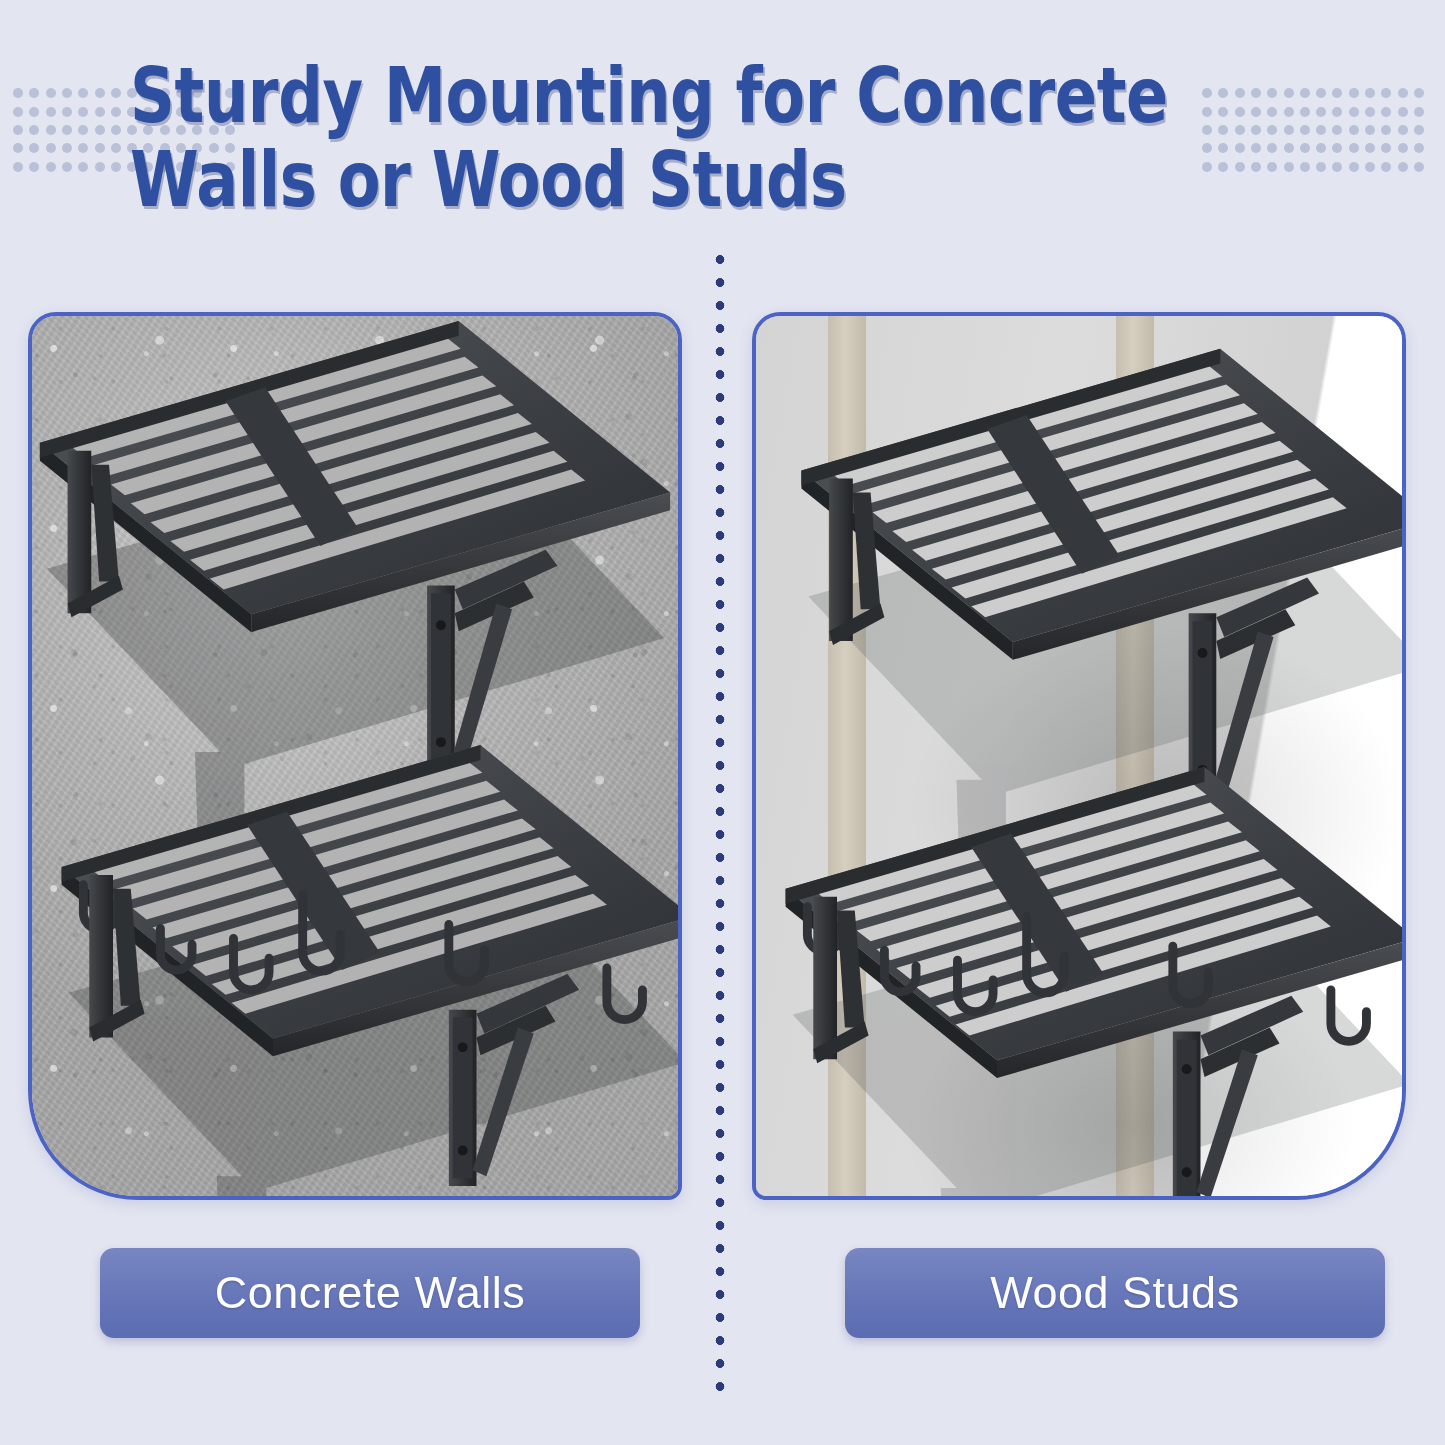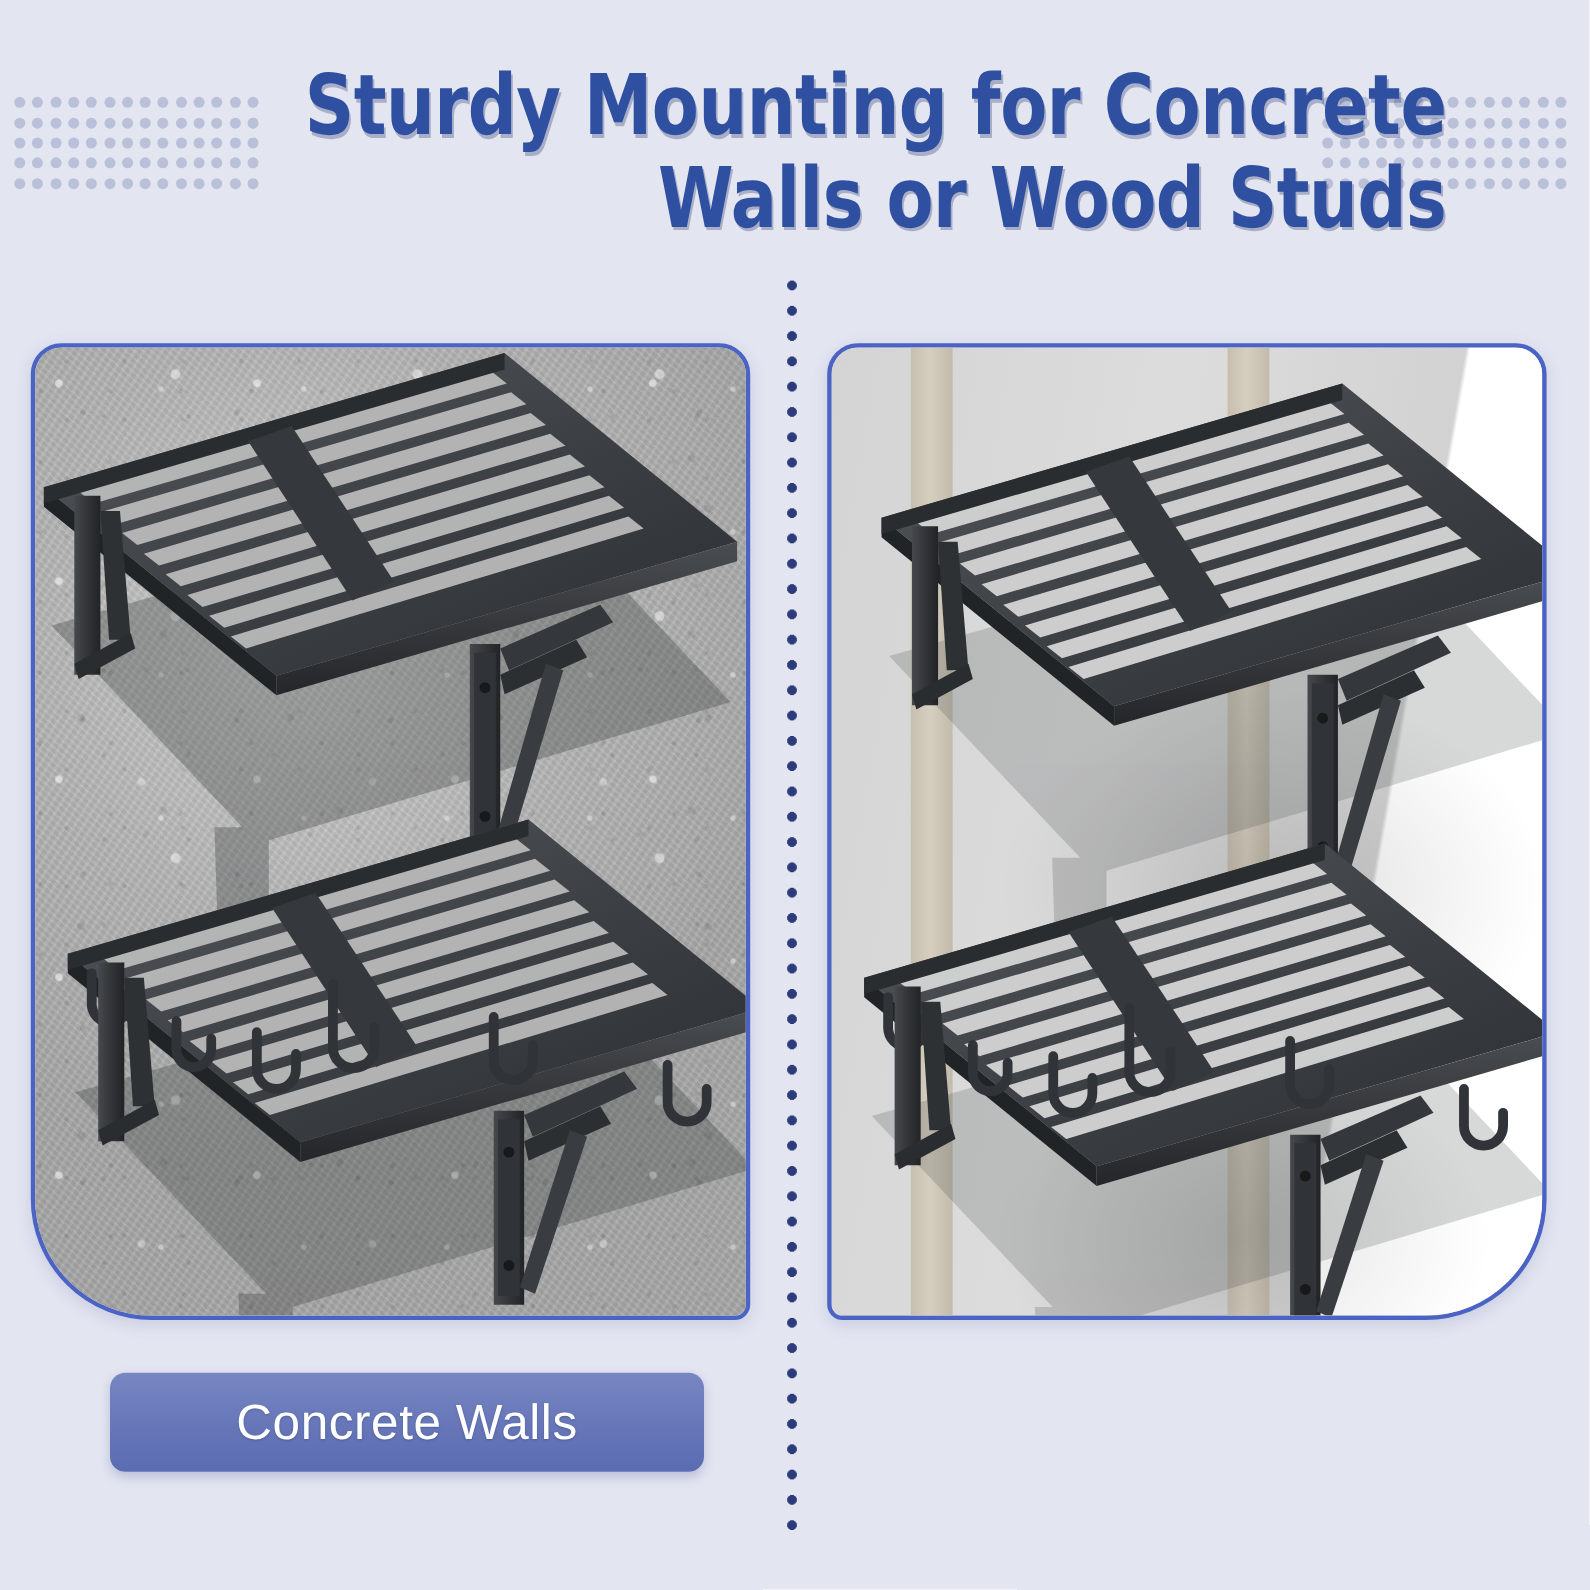--- a/index.html
+++ b/index.html
@@ -38,21 +38,21 @@
     border-radius: 50%;
     background: #b9c0d8;
   }
 
   
   .title-wrap {
     position: absolute;
     top: 54px;
     left: 0;
     width: 1445px;
-    text-align: right;
+    text-align: left;
     pointer-events: none;
   }
   .title-line {
     display: block;
     font-family: "DejaVu Sans", sans-serif;
     font-weight: 700;
     font-size: 76px;
     line-height: 84px;
     letter-spacing: -0.5px;
     color: #2f50a0;
@@ -543,14 +543,17 @@
         </g>
       </svg>
     </div>
   </div>
 
   <div class="divider"></div>
 
   <div class="pill left">
     <span>Concrete Walls</span>
   </div>
+  <div class="pill right">
+    <span>Wood Studs</span>
+  </div>
 
 </div>
 
 </body></html>

